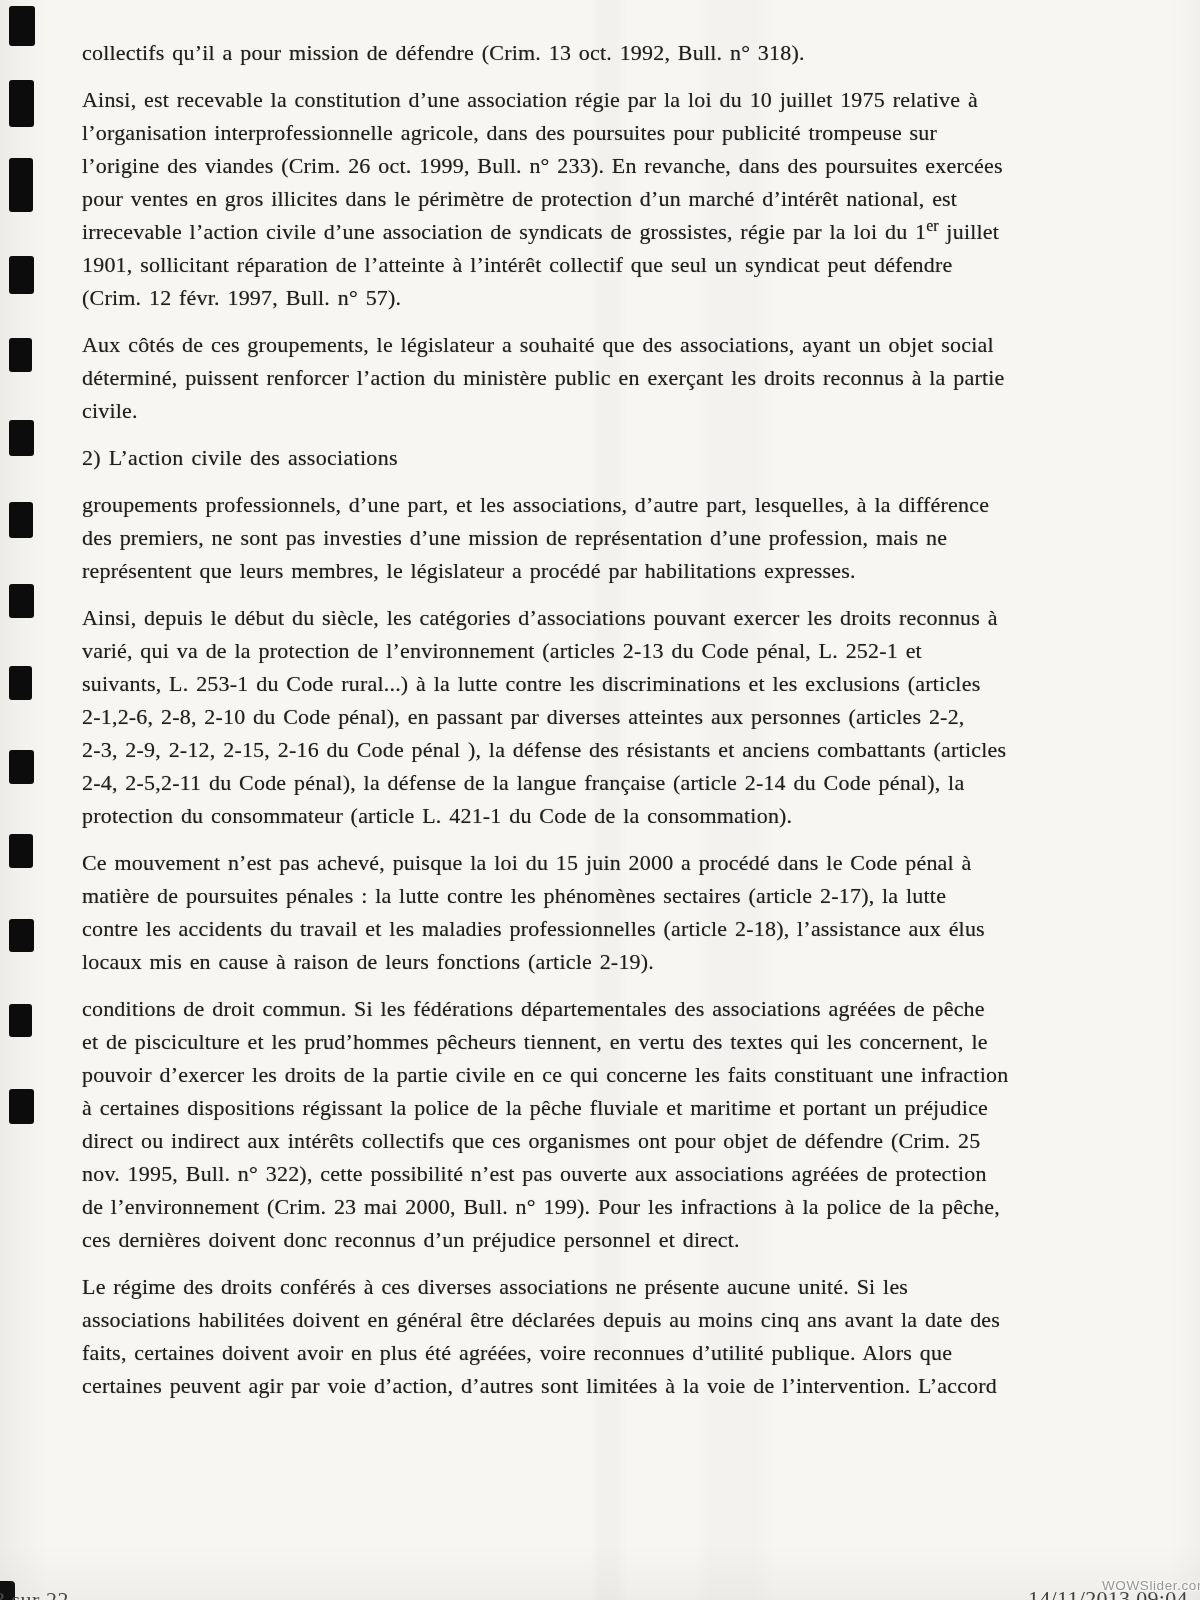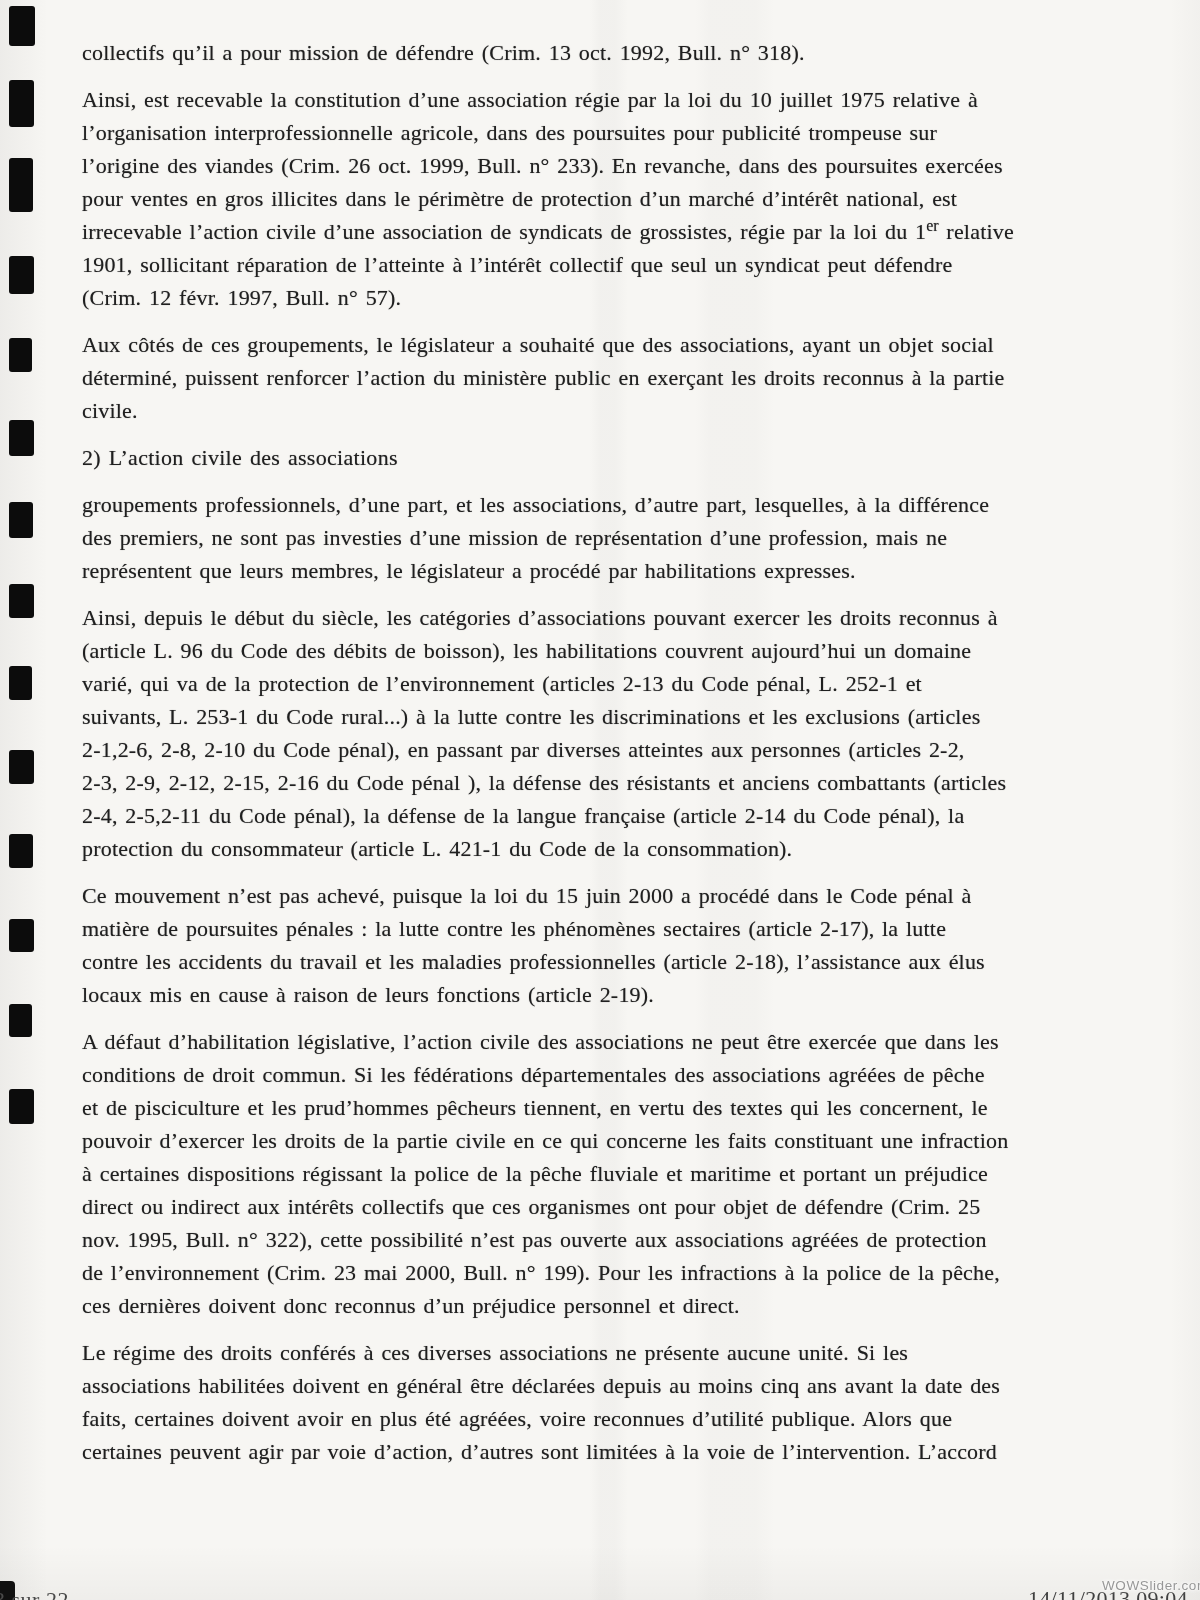--- a/index.html
+++ b/index.html
@@ -78,55 +78,53 @@
 
   <main class="content">
       <div class="block">
         <div class="line">collectifs qu’il a pour mission de défendre (Crim. 13 oct. 1992, Bull. n° 318).</div>
       </div>
       <div class="block">
         <div class="line">Ainsi, est recevable la constitution d’une association régie par la loi du 10 juillet 1975 relative à</div>
         <div class="line">l’organisation interprofessionnelle agricole, dans des poursuites pour publicité trompeuse sur</div>
         <div class="line">l’origine des viandes (Crim. 26 oct. 1999, Bull. n° 233). En revanche, dans des poursuites exercées</div>
         <div class="line">pour ventes en gros illicites dans le périmètre de protection d’un marché d’intérêt national, est</div>
-        <div class="line"><span>irrecevable l’action civile d’une association de syndicats de grossistes, régie par la loi du 1</span><sup>er</sup><span> relative</span></div>
+        <div class="line"><span>irrecevable l’action civile d’une association de syndicats de grossistes, régie par la loi du 1</span><sup>er</sup><span> juillet</span></div>
         <div class="line">1901, sollicitant réparation de l’atteinte à l’intérêt collectif que seul un syndicat peut défendre</div>
         <div class="line">(Crim. 12 févr. 1997, Bull. n° 57).</div>
       </div>
       <div class="block">
         <div class="line">Aux côtés de ces groupements, le législateur a souhaité que des associations, ayant un objet social</div>
         <div class="line">déterminé, puissent renforcer l’action du ministère public en exerçant les droits reconnus à la partie</div>
         <div class="line">civile.</div>
       </div>
       <div class="block heading">
         <div class="line">2) L’action civile des associations</div>
       </div>
       <div class="block">
         <div class="line">groupements professionnels, d’une part, et les associations, d’autre part, lesquelles, à la différence</div>
         <div class="line">des premiers, ne sont pas investies d’une mission de représentation d’une profession, mais ne</div>
         <div class="line">représentent que leurs membres, le législateur a procédé par habilitations expresses.</div>
       </div>
       <div class="block">
         <div class="line">Ainsi, depuis le début du siècle, les catégories d’associations pouvant exercer les droits reconnus à</div>
-        <div class="line">(article L. 96 du Code des débits de boisson), les habilitations couvrent aujourd’hui un domaine</div>
         <div class="line">varié, qui va de la protection de l’environnement (articles 2-13 du Code pénal, L. 252-1 et</div>
         <div class="line">suivants, L. 253-1 du Code rural...) à la lutte contre les discriminations et les exclusions (articles</div>
         <div class="line">2-1,2-6, 2-8, 2-10 du Code pénal), en passant par diverses atteintes aux personnes (articles 2-2,</div>
         <div class="line">2-3, 2-9, 2-12, 2-15, 2-16 du Code pénal ), la défense des résistants et anciens combattants (articles</div>
         <div class="line">2-4, 2-5,2-11 du Code pénal), la défense de la langue française (article 2-14 du Code pénal), la</div>
         <div class="line">protection du consommateur (article L. 421-1 du Code de la consommation).</div>
       </div>
       <div class="block">
         <div class="line">Ce mouvement n’est pas achevé, puisque la loi du 15 juin 2000 a procédé dans le Code pénal à</div>
         <div class="line">matière de poursuites pénales : la lutte contre les phénomènes sectaires (article 2-17), la lutte</div>
         <div class="line">contre les accidents du travail et les maladies professionnelles (article 2-18), l’assistance aux élus</div>
         <div class="line">locaux mis en cause à raison de leurs fonctions (article 2-19).</div>
       </div>
       <div class="block">
-        <div class="line">A défaut d’habilitation législative, l’action civile des associations ne peut être exercée que dans les</div>
         <div class="line">conditions de droit commun. Si les fédérations départementales des associations agréées de pêche</div>
         <div class="line">et de pisciculture et les prud’hommes pêcheurs tiennent, en vertu des textes qui les concernent, le</div>
         <div class="line">pouvoir d’exercer les droits de la partie civile en ce qui concerne les faits constituant une infraction</div>
         <div class="line">à certaines dispositions régissant la police de la pêche fluviale et maritime et portant un préjudice</div>
         <div class="line">direct ou indirect aux intérêts collectifs que ces organismes ont pour objet de défendre (Crim. 25</div>
         <div class="line">nov. 1995, Bull. n° 322), cette possibilité n’est pas ouverte aux associations agréées de protection</div>
         <div class="line">de l’environnement (Crim. 23 mai 2000, Bull. n° 199). Pour les infractions à la police de la pêche,</div>
         <div class="line">ces dernières doivent donc reconnus d’un préjudice personnel et direct.</div>
       </div>
       <div class="block">

